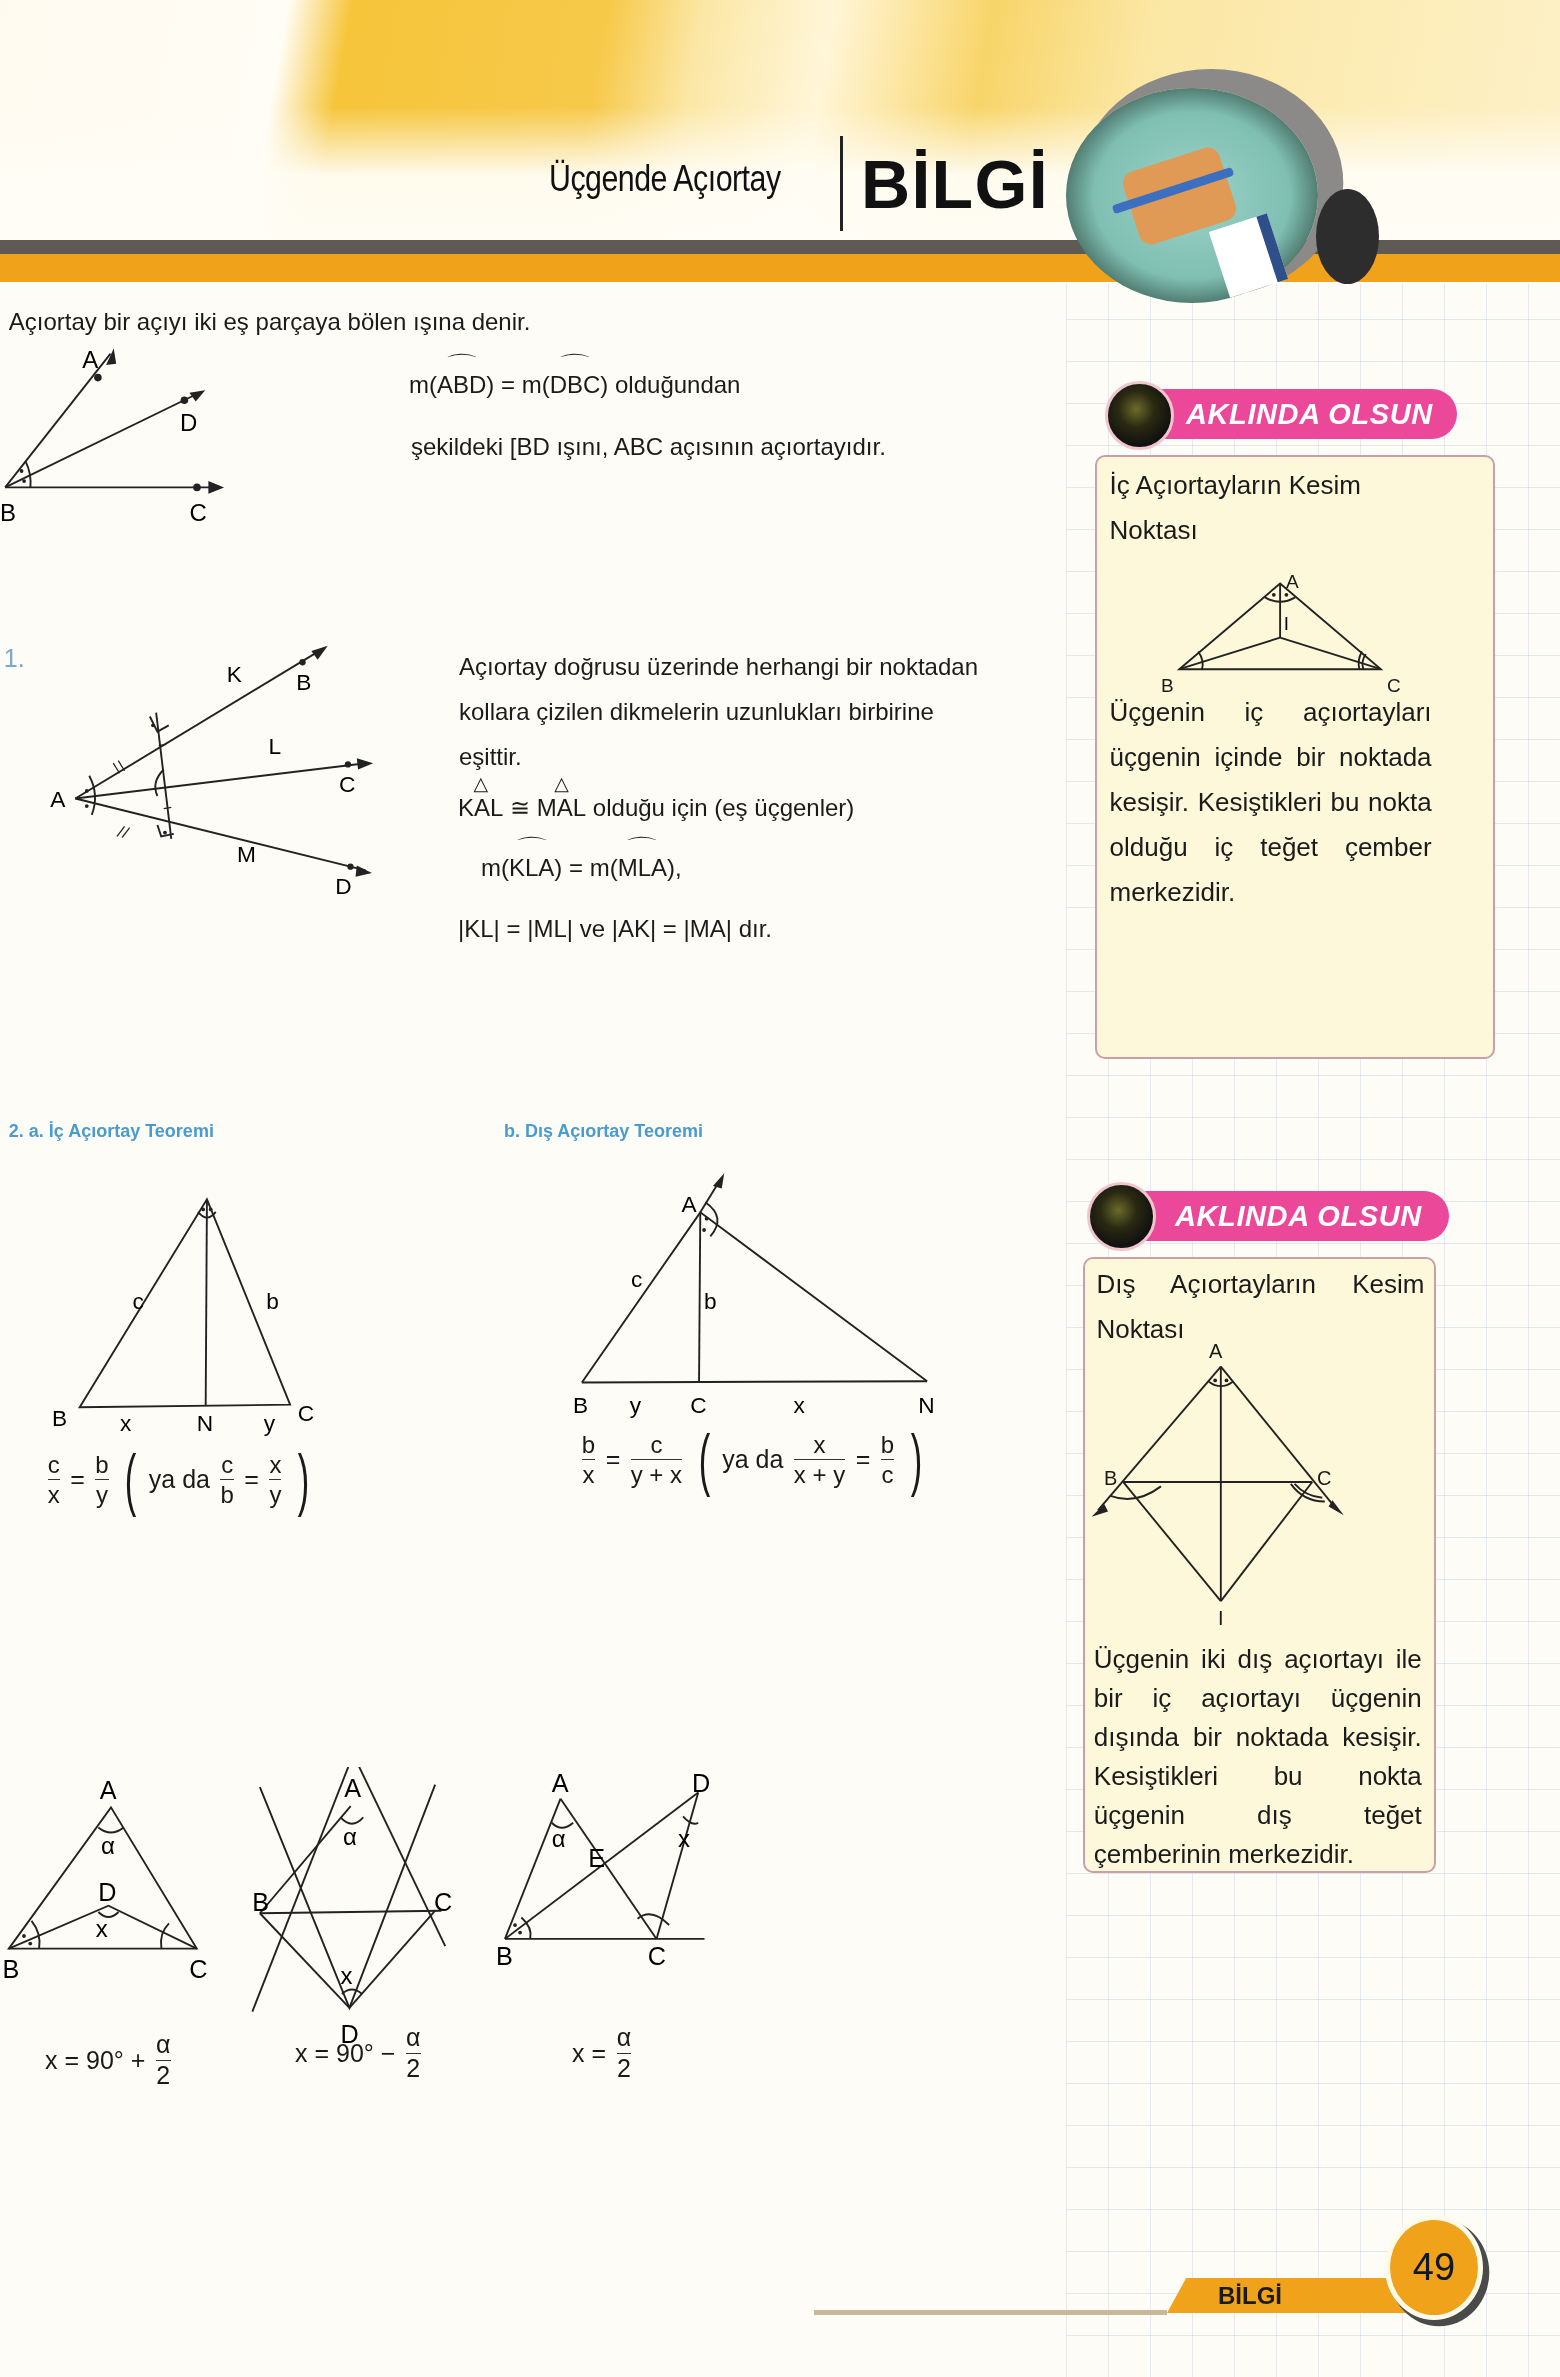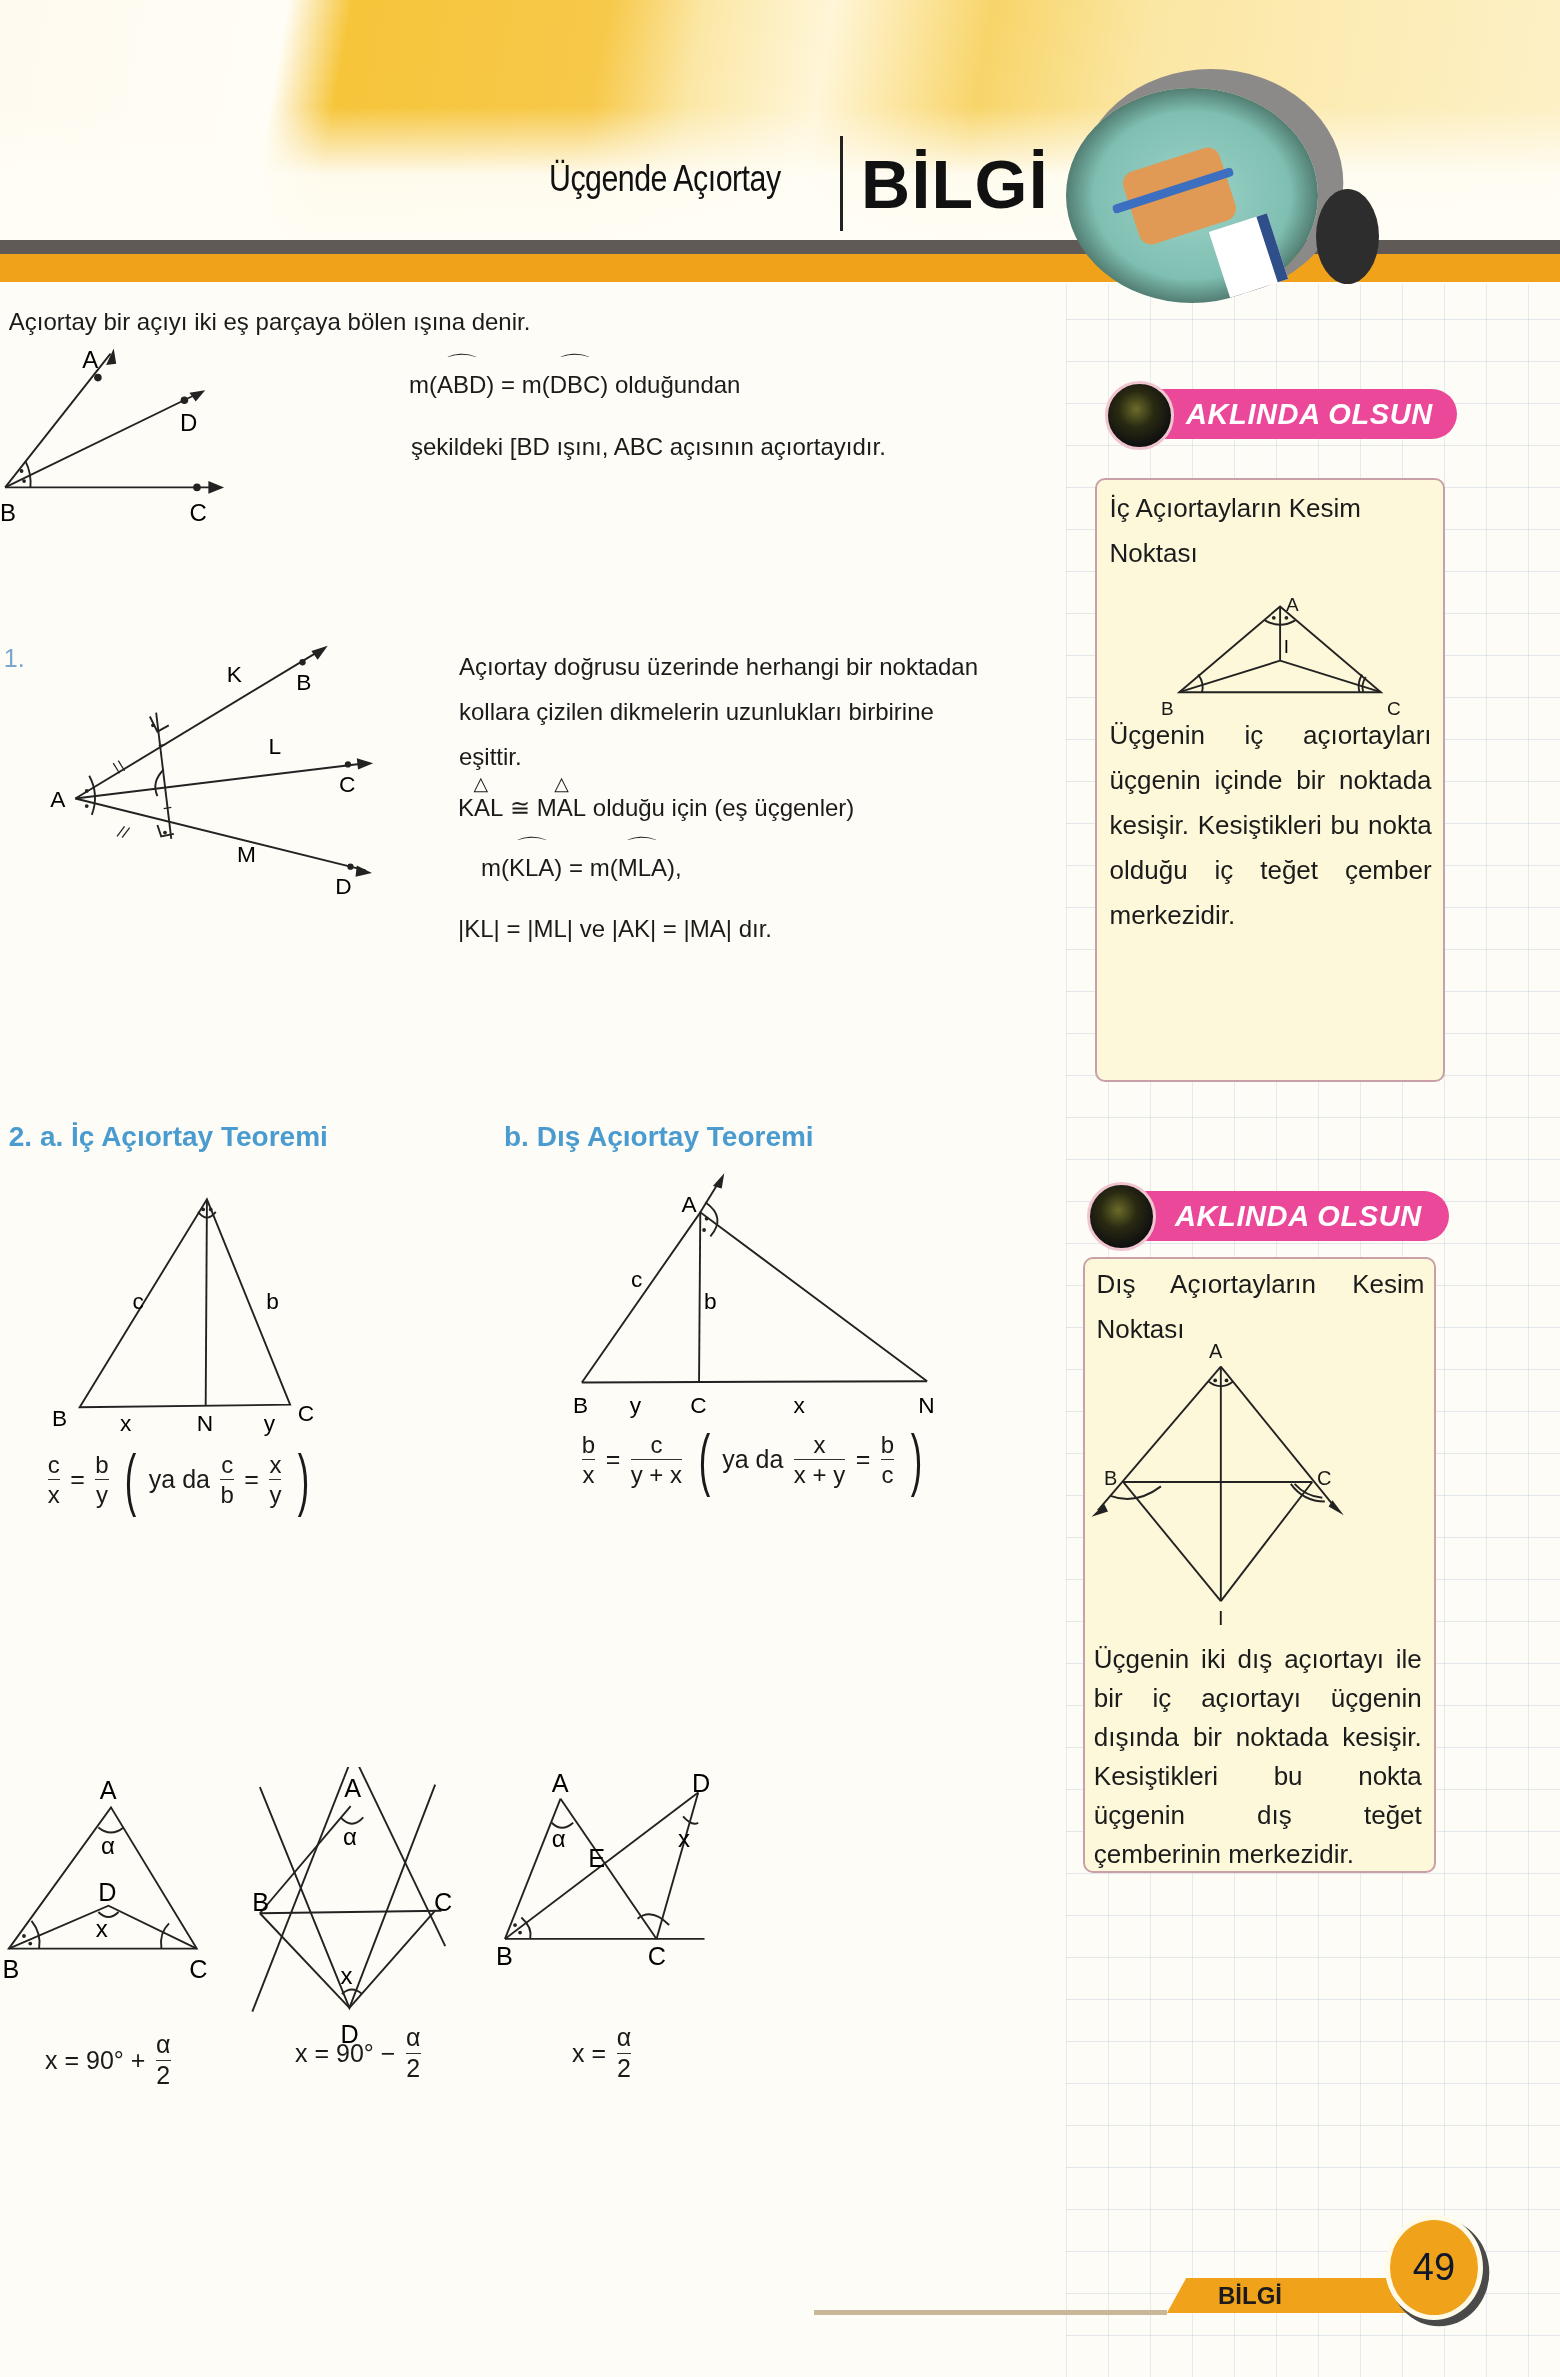--- a/index.html
+++ b/index.html
@@ -42,21 +42,21 @@
     background-image:
       repeating-linear-gradient(0deg, rgba(150,170,200,0.25) 0 1.3px, transparent 1.3px 42px),
       repeating-linear-gradient(90deg, rgba(150,170,200,0.22) 0 1.3px, transparent 1.3px 42px);
   }
 
   .txt { font-size:24px; line-height:1.2; color:#1b1b1b; }
   .hat { position:relative; display:inline-block; }
   .hat::before { content:"⌒"; position:absolute; left:50%; top:-19px; transform:translateX(-50%) scaleX(1.6); font-size:21.5px; }
   .tri::before { content:"△"; position:absolute; left:50%; top:-21.5px; transform:translateX(-50%); font-size:19px; }
 
-  .sec-title { font-size:28px; font-weight:bold; color:#4a9bd0; }
+  .sec-title { font-size:18px; font-weight:bold; color:#4a9bd0; }
   .num { font-size:25px; color:#7aa7cc; }
 
   
   .ao-banner { height:50px; border-radius:25px; background:#ec4899; color:#fff; font-weight:bold; font-size:29px;
     font-style:italic; letter-spacing:0.6px; display:flex; align-items:center; padding-left:57px; box-sizing:border-box; }
   .ao-head { width:69px; height:69px; border-radius:50%; background:radial-gradient(circle at 45% 40%, #6b6b2a 0%, #2a2a12 35%, #111 70%); border:3.8px solid #f0c5cf; box-sizing:border-box; }
   .ao-box { background:#fdf8d9; border:2.5px solid #c9a0a8; border-radius:10px; box-sizing:border-box; }
   .ao-text { font-size:26px; line-height:45px; text-align:justify; color:#1b1b1b; }
 
   
@@ -370,21 +370,21 @@
   <span class="eq">x =</span>
   <span class="frac">
       <span>α</span>
       <span class="bar"></span>
       <span>2</span>
     </span>
 </div>
 
 <div class="abs ao-banner" style="left:1129px;top:389px;width:328px;">AKLINDA OLSUN</div>
 <div class="abs ao-head" style="left:1105px;top:381px;"></div>
-<div class="abs ao-box" style="left:1095px;top:478px;width:350px;height:604px;padding-left:16px;">
+<div class="abs ao-box" style="left:1095px;top:455px;width:400px;height:604px;padding-left:16px;">
   <div class="ao-text" style="position:absolute;left:12.6px;top:6.3px;width:315px;text-align:left;">İç Açıortayların Kesim Noktası</div>
   <svg style="position:absolute;left:63px;top:124px;" width="278" height="126" viewBox="0 0 440 200">
     <g stroke="#222" stroke-width="3" fill="none">
       <polygon points="30,140 190,4 350,140"></polygon>
       <line x1="190" y1="4" x2="190" y2="90"></line>
       <line x1="30" y1="140" x2="190" y2="90"></line>
       <line x1="350" y1="140" x2="190" y2="90"></line>
       <path d="M 166 26 Q 190 40 214 26"></path>
       <path d="M 60 112 Q 70 126 66 140"></path>
       <path d="M 326 116 Q 318 128 322 140"></path>

